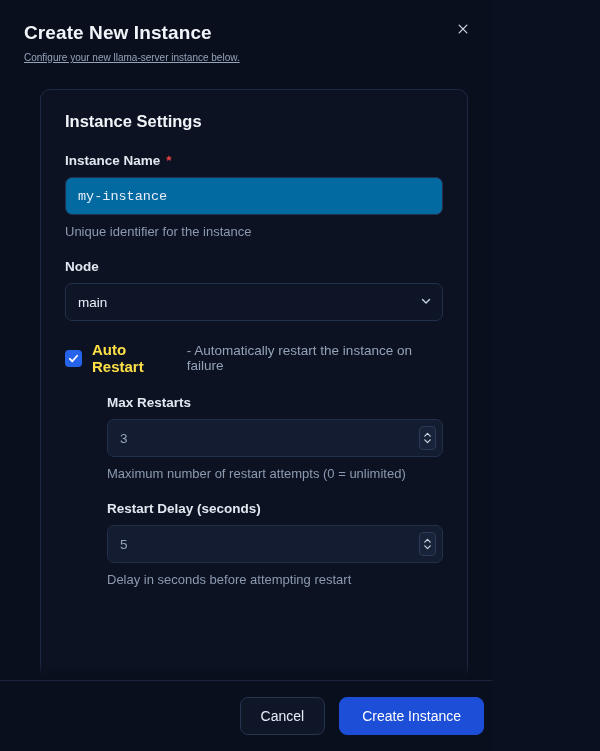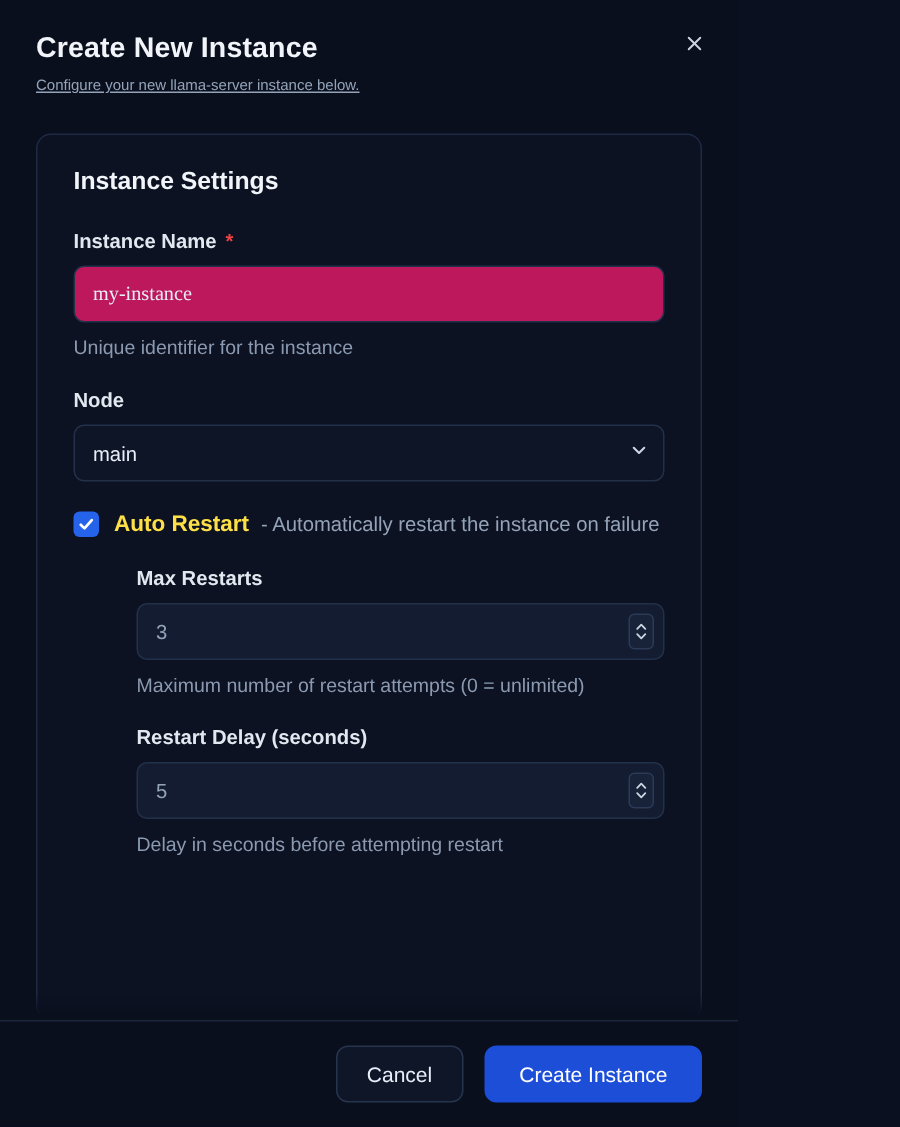--- a/index.html
+++ b/index.html
@@ -50,21 +50,21 @@
     font-size: 15px;
     line-height: 1;
     cursor: pointer;
     background: transparent;
     border: none;
     border-radius: 4px;
   }
   .modal-body {
     flex: 1 1 auto;
     overflow: hidden;
-    padding: 26px 24px 0 24px;
+    padding: 26px 24px 0 40px;
     position: relative;
   }
   .card {
     border: 1px solid #1e2a44;
     border-radius: 10px;
     background: #0c1222;
     padding: 22px 24px 24px 24px;
     height: 100%;
     overflow: hidden;
   }
@@ -87,27 +87,27 @@
   }
   .req {
     color: #ef4444;
     font-weight: bold;
     margin-left: 6px;
     font-size: 13.5px;
   }
   .text-input {
     width: 100%;
     height: 38px;
-    background: #be185d;
+    background: #0369a1;
     border: 1px solid #223049;
     border-radius: 7px;
     color: #e8eef8;
     font-size: 13.5px;
     padding: 0 12px;
-    font-family: Liberation Serif, serif;
+    font-family: Liberation Mono, monospace;
     outline: none;
   }
   .helper {
     color: #8b9ab1;
     font-size: 13px;
     margin: 9px 0 0 0;
   }
   .field { margin-bottom: 20px; }
   .select-wrap { position: relative; }
   .select-input {
@@ -195,21 +195,21 @@
     position: absolute;
     left: 0; right: 0; bottom: 0;
     height: 18px;
     background: linear-gradient(to bottom, rgba(10,15,30,0) 0%, #0a0f1e 85%);
     pointer-events: none;
   }
   .modal-footer {
     flex: 0 0 auto;
     border-top: 1px solid #1b2butc;
     border-top: 1px solid #1b253c;
-    padding: 16px 24px;
+    padding: 16px 8px;
     display: flex;
     justify-content: flex-end;
     gap: 14px;
     background: #0a0f1e;
   }
   .btn {
     height: 38px;
     border-radius: 8px;
     font-size: 14px;
     font-family: "Liberation Sans", sans-serif;

